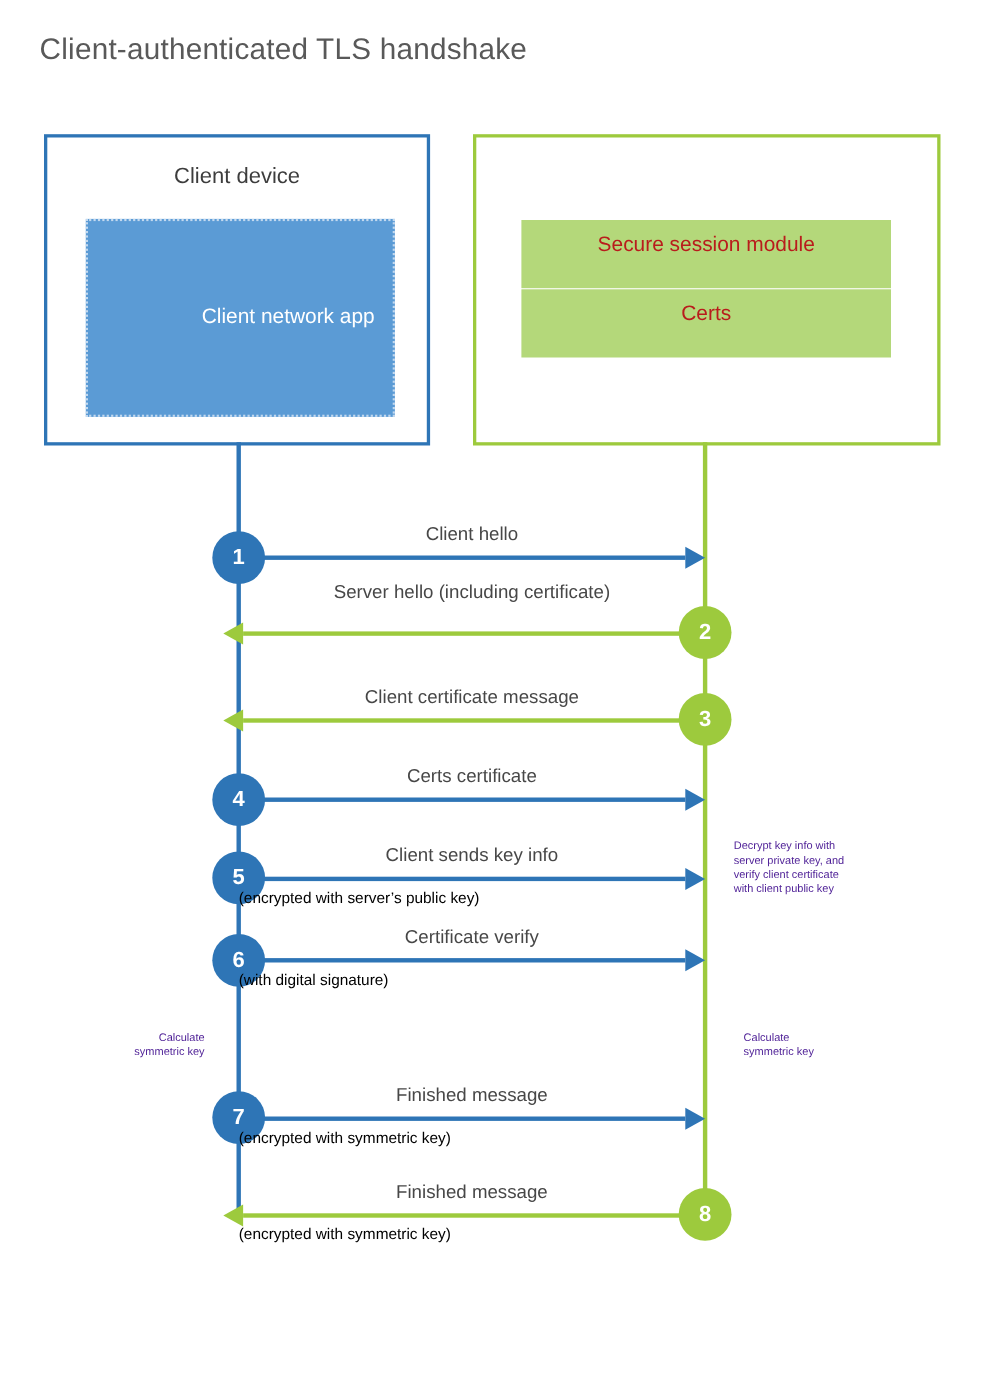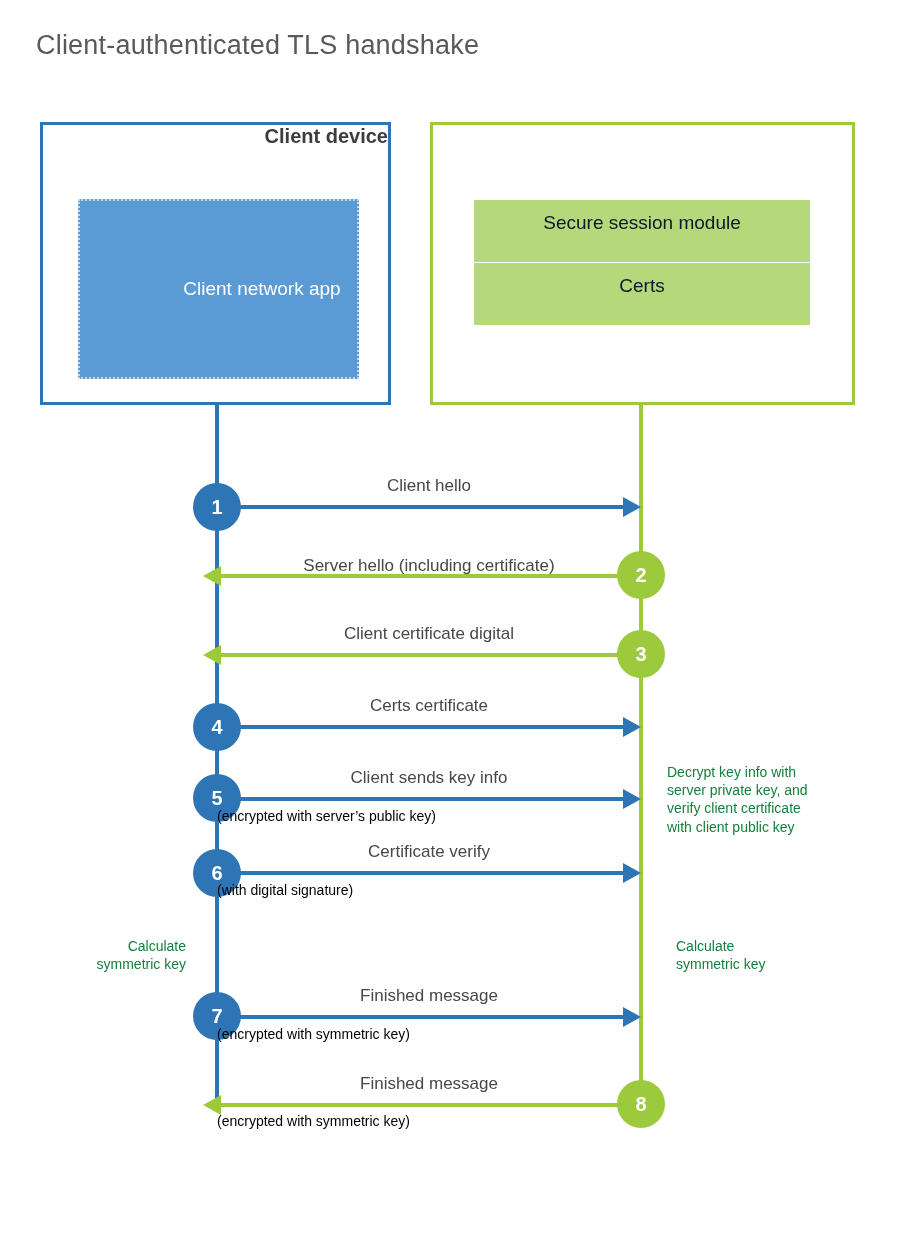--- a/index.html
+++ b/index.html
@@ -8,32 +8,32 @@
 
   .page-title {
     position:absolute; left:36px; top:30px;
     font-size:27px; font-weight:300; color:#595959; letter-spacing:0.2px;
   }
 
   
   .actor-box { position:absolute; top:122px; height:277px; background:#fff; }
   .client-box  { left:40px;  width:345px; border:3px solid #2e75b6; }
   .server-box  { left:430px; width:419px; border:3px solid #9dca3d; }
-  .actor-title { text-align:right; font-size:20px; font-weight:bold; color:#3d3d3d; }
+  .actor-title { margin-top:24px; text-align:center; font-size:20px; font-weight:normal; color:#3d3d3d; }
 
   .app-box {
     position:absolute; left:35px; top:74px; width:277px; height:176px;
     background:#5b9bd5; border:2px dotted #c3d9ef;
     display:flex; align-items:center; justify-content:flex-end;
   }
   .app-box span { display:block; width:190px; text-align:center; color:#ffffff; font-size:19px; line-height:1.5; }
 
   .module-bar {
     position:absolute; left:41px; width:336px; height:62px;
-    background:#b4d87a; color:#0f172a; font-size:19px;
+    background:#b4d87a; color:#b91c1c; font-size:19px;
     text-align:center; line-height:46px;
   }
 
   
   .vline { position:absolute; width:4px; }
   .vline.blue  { left:215px; top:402px; height:708px; background:#2e75b6; }
   .vline.green { left:639px; top:402px; height:703px; background:#9dca3d; }
 
   
   .hline { position:absolute; height:4px; }
@@ -49,21 +49,21 @@
     display:flex; align-items:center; justify-content:center;
     color:#ffffff; font-size:20px; font-weight:bold;
   }
   .circle.blue  { background:#2e75b6; }
   .circle.green { background:#9dca3d; }
 
   .msg { position:absolute; left:217px; width:424px; text-align:center; font-size:17px; color:#474747; }
   .sub { position:absolute; left:217px; width:424px; text-align:left; font-size:14px; color:#000000; }
 
   .note {
-    position:absolute; font-size:14px; line-height:1.3; color:#15803d; white-space:pre-line;
+    position:absolute; font-size:10px; line-height:1.3; color:#4c1d95; white-space:pre-line;
   }
   .note.decrypt { left:667px; top:763px; width:180px; text-align:left; }
   .note.calc-l  { left:56px;  top:937px; width:130px; text-align:right; }
   .note.calc-r  { left:676px; top:937px; width:130px; text-align:left; }
 </style>
 </head>
 <body>
 
 <div id="canvas">
 
@@ -92,30 +92,30 @@
       </div>
     <div class="msg" style="top:476px">Client hello</div>
   </div>
 
   <div>
     <div class="hline green" style="left:221px;top:574px;width:420px"></div>
     <div class="head left" style="left:203px;top:566px"></div>
     <div class="circle green" style="left:617px;top:551px">
         <span>2</span>
       </div>
-    <div class="msg" style="top:556px">Server hello (including certificate)</div>
+    <div class="msg" style="top:529px">Server hello (including certificate)</div>
   </div>
 
   <div>
     <div class="hline green" style="left:221px;top:653px;width:420px"></div>
     <div class="head left" style="left:203px;top:645px"></div>
     <div class="circle green" style="left:617px;top:630px">
         <span>3</span>
       </div>
-    <div class="msg" style="top:624px">Client certificate digital</div>
+    <div class="msg" style="top:624px">Client certificate message</div>
   </div>
 
   <div>
     <div class="hline blue" style="left:217px;top:725px;width:406px"></div>
     <div class="head right" style="left:623px;top:717px"></div>
     <div class="circle blue" style="left:193px;top:703px">
         <span>4</span>
       </div>
     <div class="msg" style="top:696px">Certs certificate</div>
   </div>

